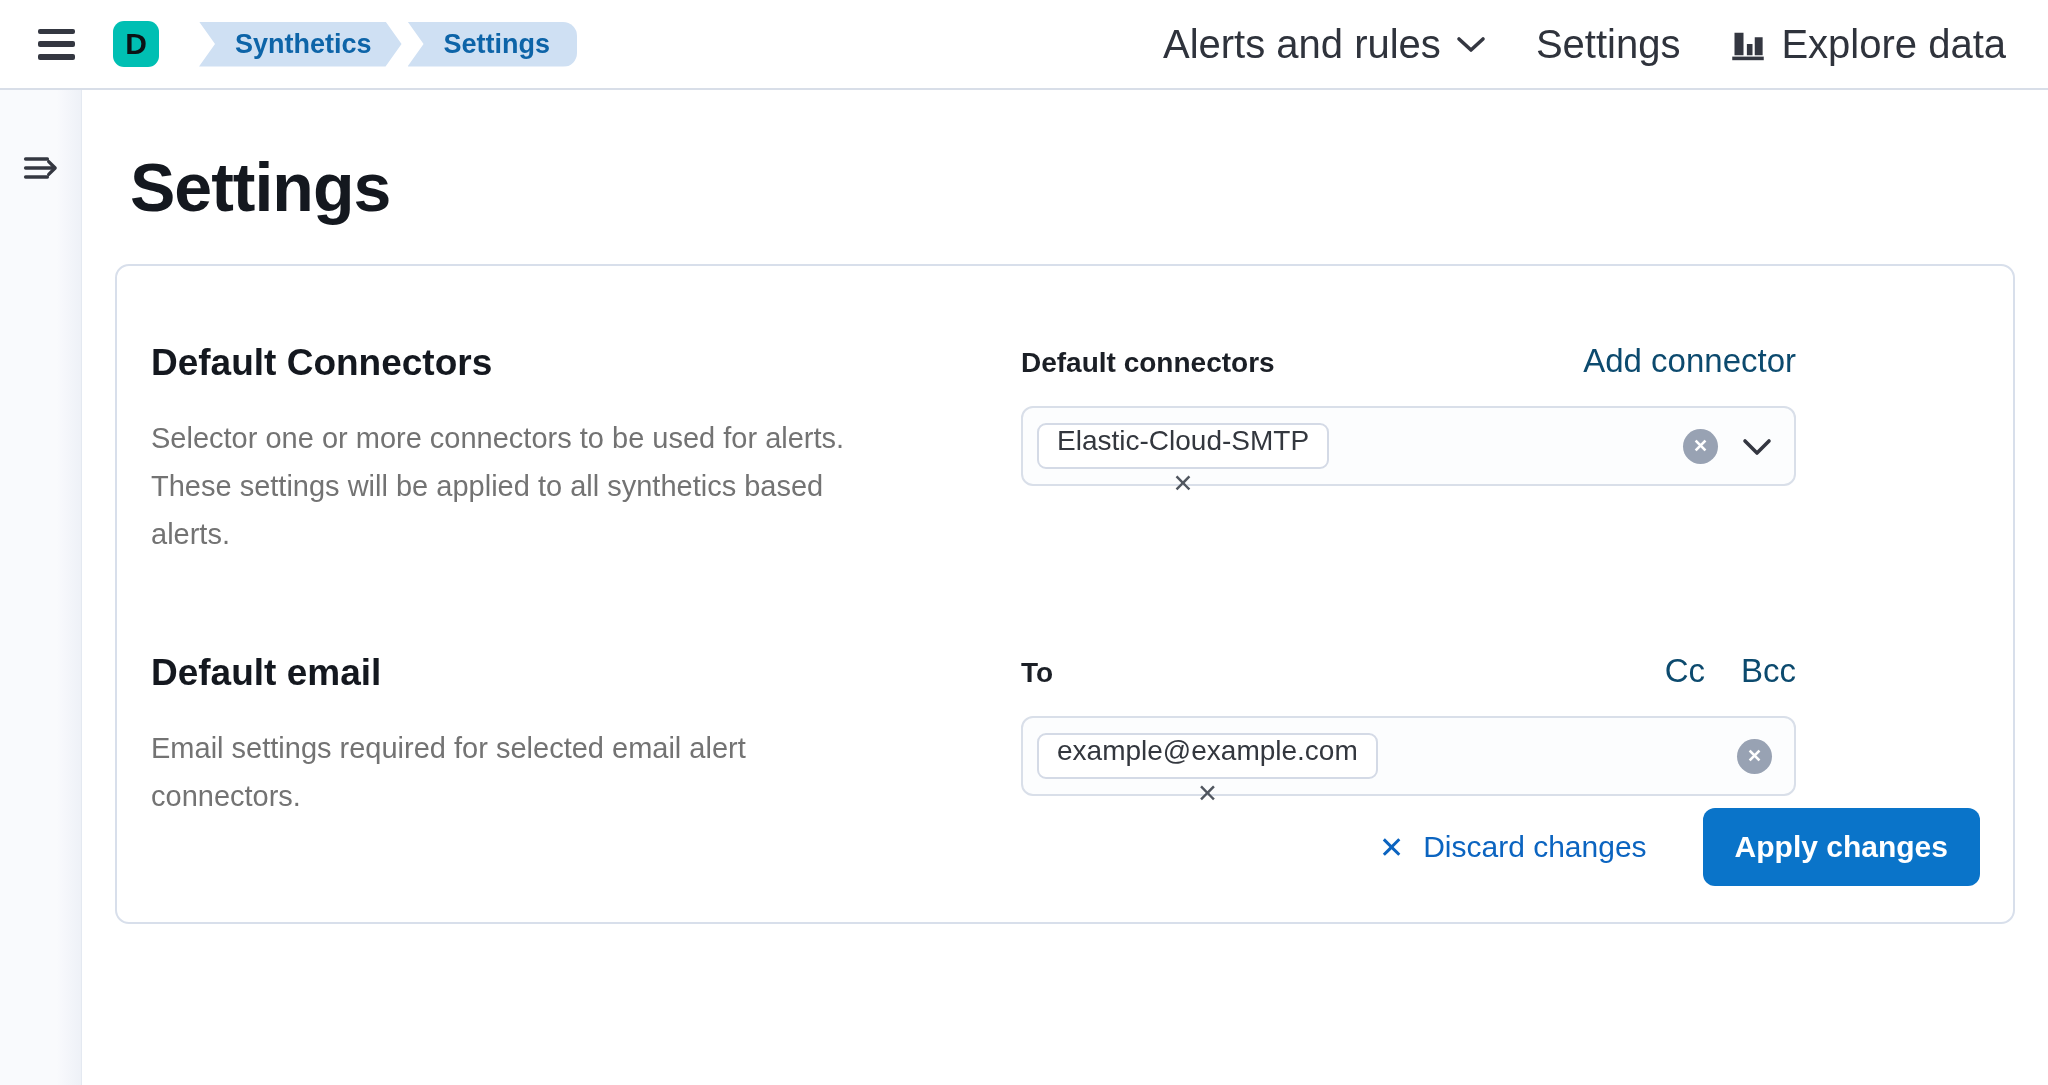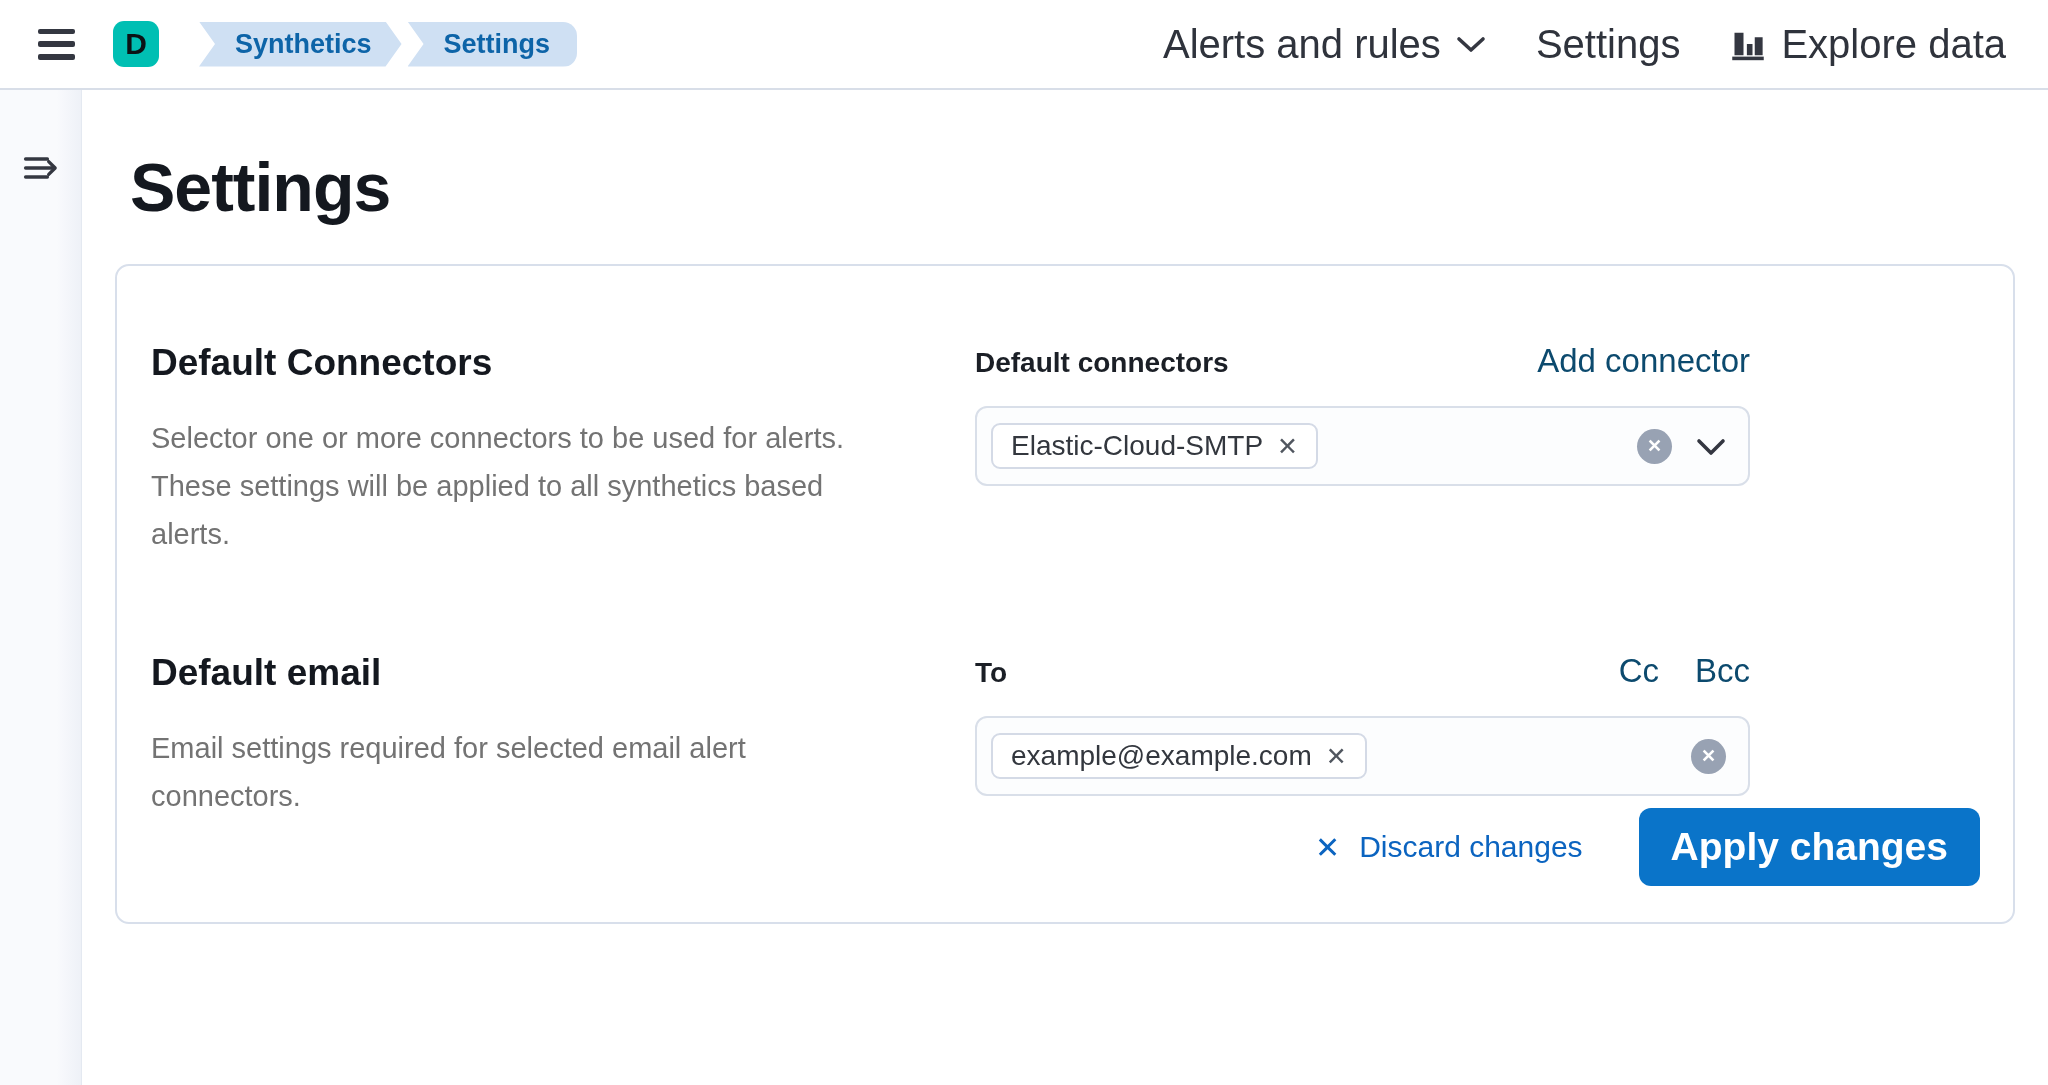--- a/index.html
+++ b/index.html
@@ -103,21 +103,21 @@
   
   .panel {
     margin: 38px -15px 0 -15px;
     height: 660px;
     background: #ffffff;
     border: 2px solid #d8dfeb;
     border-radius: 14px;
     padding: 76px 33px 0 34px;
     position: relative;
   }
-  .form-row { display: flex; align-items: flex-start; }
+  .form-row { display: flex; align-items: flex-start; gap: 46px; }
   .form-row + .form-row { margin-top: 94px; }
   .col-desc { width: 824px; flex: none; padding-right: 40px; }
   .col-desc h2 { font-size: 37px; font-weight: 700; color: #14181f; margin-bottom: 30px; }
   .col-desc p { font-size: 29px; line-height: 48px; color: #737373; max-width: 715px; }
   .col-field { width: 775px; flex: none; }
   .label-row {
     display: flex; justify-content: space-between; align-items: baseline;
     margin-bottom: 26px;
   }
   .field-label { font-size: 28px; font-weight: 700; color: #1b1f26; }
@@ -133,21 +133,21 @@
     border-radius: 12px;
     background: #fcfdfe;
     display: flex; align-items: center;
     padding: 0 22px 0 14px;
   }
   .pill {
     display: inline-flex; align-items: center; gap: 14px;
     height: 46px; padding: 0 18px;
     background: #ffffff;
     border: 2px solid #d4dae6; border-radius: 9px;
-    font-size: 28px; color: #33373e; white-space: nowrap;
+    font-size: 28px; color: #33373e; white-space: nowrap; flex-direction: column;
   }
   .pill .pill-x {
     background: none; border: none; cursor: pointer;
     font-size: 25px; color: #50565f; line-height: 1; padding: 0;
   }
   .combo-spacer { flex: 1; }
   .clear-btn {
     width: 35px; height: 35px; border-radius: 50%;
     background: #98a2b3; color: #ffffff;
     border: none; cursor: pointer;
@@ -164,21 +164,21 @@
   .discard {
     background: none; border: none; cursor: pointer; font-family: inherit;
     display: flex; align-items: center; gap: 19px;
     font-size: 30px; font-weight: 500; color: #0b64c0;
   }
   .discard .x-icon { font-size: 30px; font-weight: 400; color: #0b64c0; }
   .apply-btn {
     height: 78px; padding: 0 32px; min-width: 250px;
     background: #0a74c9; color: #ffffff;
     border: none; border-radius: 12px; cursor: pointer;
-    font-family: inherit; font-size: 39px; font-weight: 700;
+    font-family: inherit; font-size: 30px; font-weight: 700;
   }
   svg { display: block; }
 </style>
 </head>
 <body>
 
 <header class="header">
   <button class="hamburger">
     <span></span>
       <span></span>

